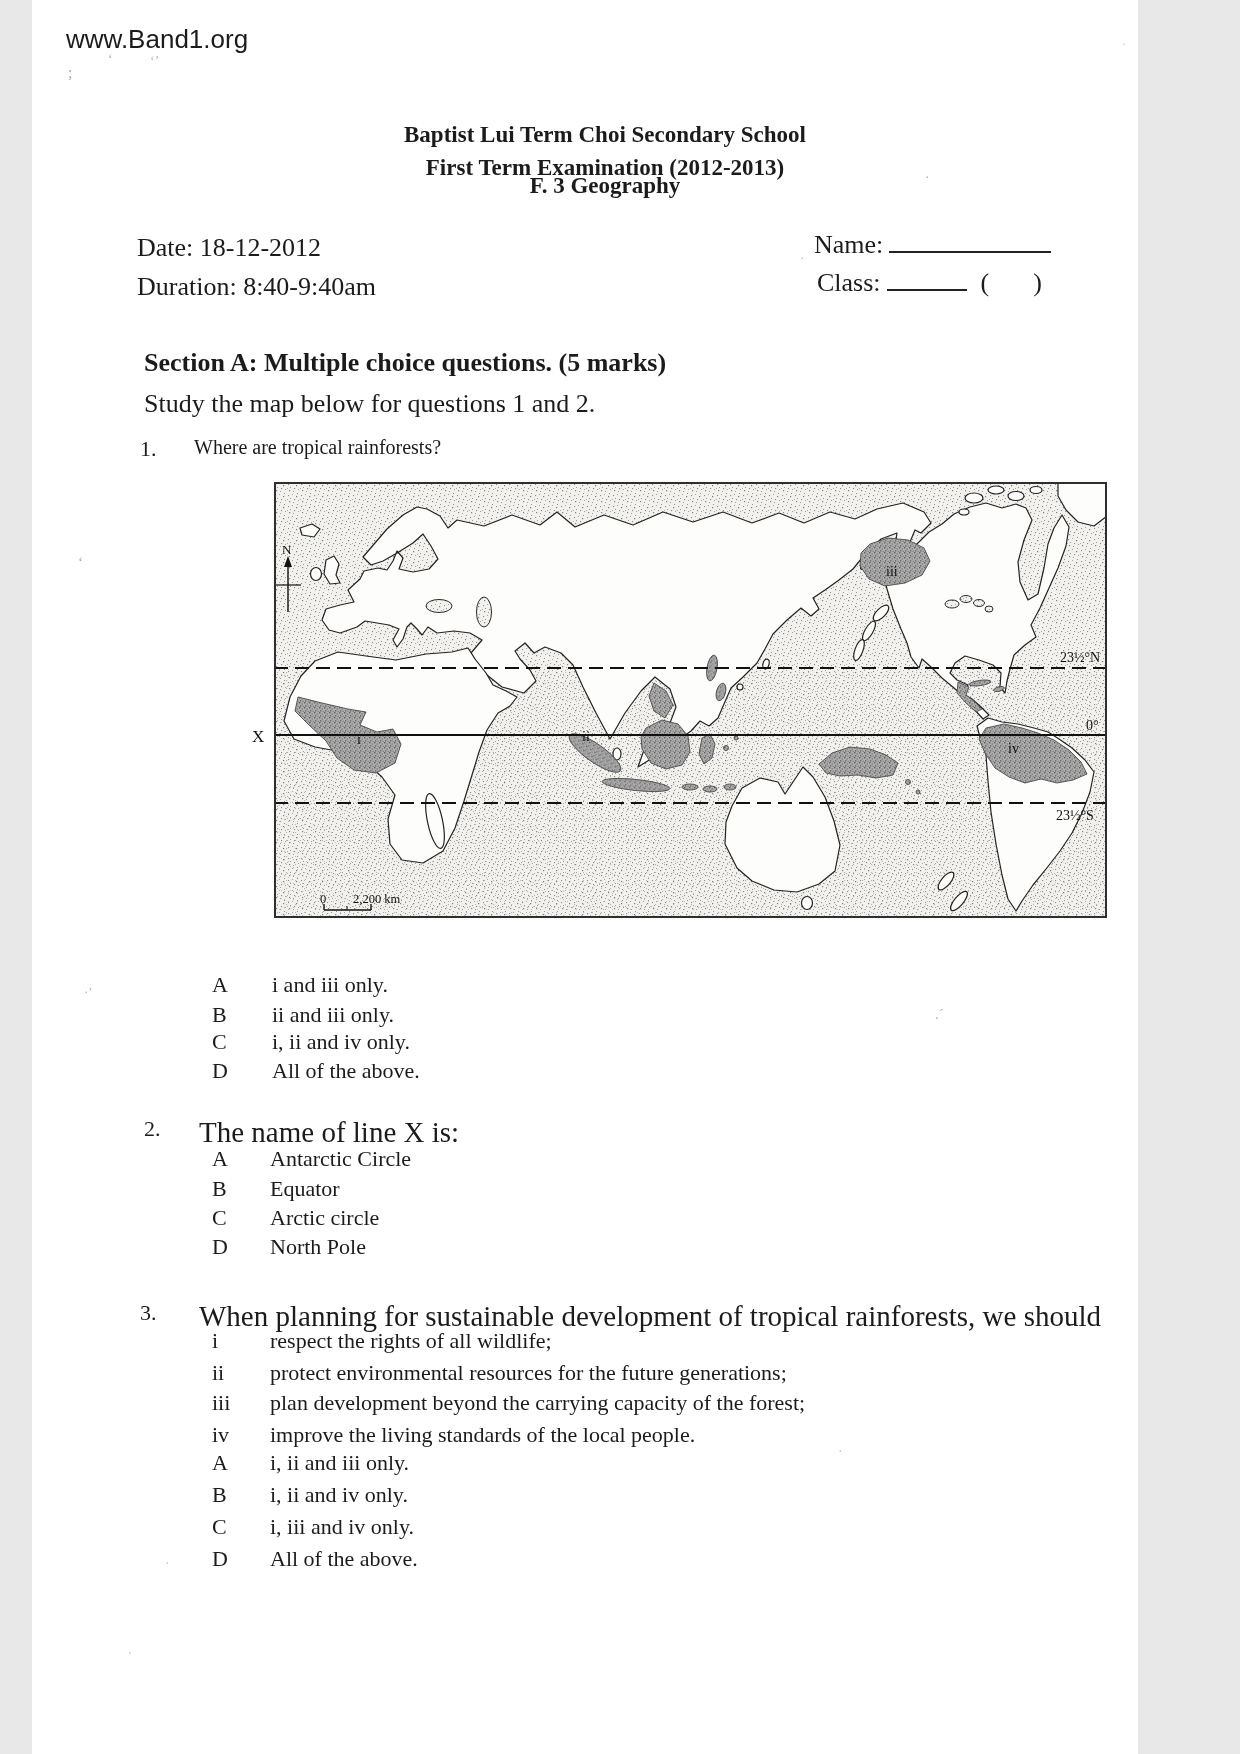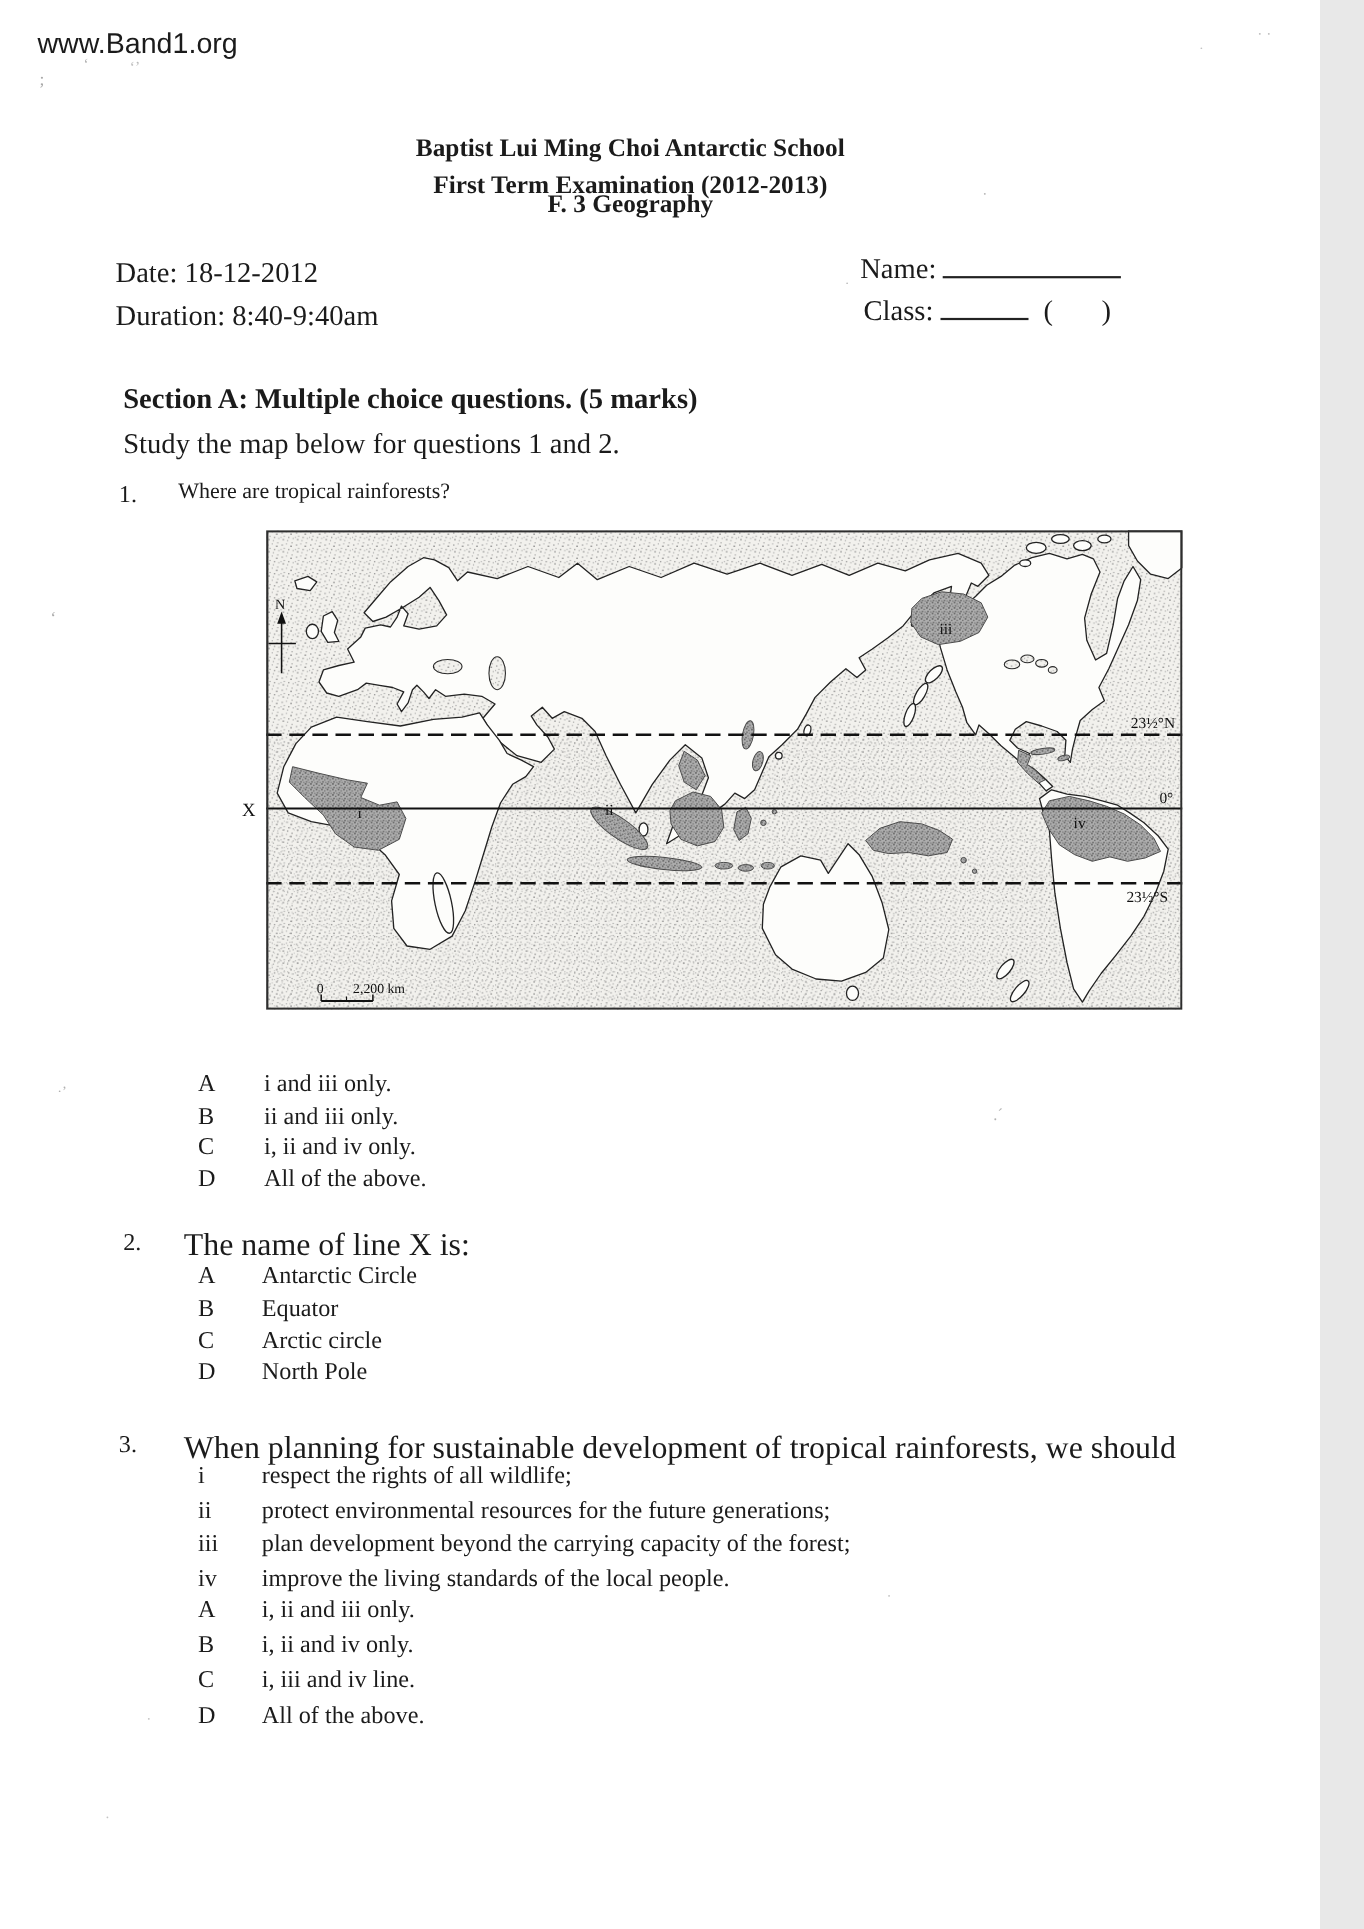--- a/index.html
+++ b/index.html
@@ -1,17 +1,17 @@
 <!DOCTYPE html>
 <html><head>
 <meta charset="utf-8">
 <style>
   html,body{margin:0;padding:0;background:#e8e8e8;}
-  .page{position:relative;width:1200px;height:1754px;background:#ffffff;overflow:hidden;
-        font-family:"Liberation Serif",serif;color:#1b1b1b;}
+  .page{position:relative;width:1106px;height:1754px;background:#ffffff;overflow:hidden;
+        font-family:"Liberation Serif",serif;color:#1b1b1b;margin-left:32px;}
   .abs{position:absolute;white-space:nowrap;}
   .sans{font-family:"Liberation Sans",sans-serif;}
   .bold{font-weight:bold;}
   .center{width:1146px;left:0;text-align:center;}
   .t23{font-size:23px;}
   .t22{font-size:26px;}
   .blank{display:inline-block;border-bottom:2px solid #222;height:20px;vertical-align:baseline;}
   .optletter{position:absolute;left:180px;font-size:22px;}
   .opttext{position:absolute;left:240px;font-size:22px;}
   .opttext2{position:absolute;left:238px;font-size:22px;}
@@ -21,21 +21,21 @@
   .artifact{position:absolute;color:#555;font-family:"Liberation Serif",serif;}
   svg text{font-family:"Liberation Serif",serif;fill:#111;}
 </style>
 </head>
 <body>
 
 <div class="page">
 
   <div class="abs sans" style="left:34px;top:24px;font-size:26px;">www.Band1.org</div>
 
-  <div class="abs center t23 bold" style="top:122px;">Baptist Lui Ming Choi Antarctic School</div>
+  <div class="abs center t23 bold" style="top:122px;">Baptist Lui Term Choi Secondary School</div>
   <div class="abs center t23 bold" style="top:155px;">First Term Examination (2012-2013)</div>
   <div class="abs center t23 bold" style="top:173px;">F. 3 Geography</div>
 
   <div class="abs t22" style="left:105px;top:233px;">Date: 18-12-2012</div>
   <div class="abs t22" style="left:105px;top:272px;">Duration: 8:40-9:40am</div>
 
   <div class="abs t22" style="left:782px;top:230px;">
     <span>Name:</span><span class="blank" style="width:162px;margin-left:6px;"></span>
   </div>
   <div class="abs t22" style="left:785px;top:268px;">
@@ -219,21 +219,21 @@
     <span class="opttext2" style="top:1390px;">plan development beyond the carrying capacity of the forest;</span>
     <span class="optletter" style="top:1422px;">iv</span>
     <span class="opttext2" style="top:1422px;">improve the living standards of the local people.</span>
   </div>
   <div>
     <span class="optletter" style="top:1450px;">A</span>
     <span class="opttext2" style="top:1450px;">i, ii and iii only.</span>
     <span class="optletter" style="top:1482px;">B</span>
     <span class="opttext2" style="top:1482px;">i, ii and iv only.</span>
     <span class="optletter" style="top:1514px;">C</span>
-    <span class="opttext2" style="top:1514px;">i, iii and iv line.</span>
+    <span class="opttext2" style="top:1514px;">i, iii and iv only.</span>
     <span class="optletter" style="top:1546px;">D</span>
     <span class="opttext2" style="top:1546px;">All of the above.</span>
   </div>
 
   <div class="artifact" style="left:36px;top:64px;font-size:16px;opacity:.5;">;</div>
   <div class="artifact" style="left:76px;top:52px;font-size:14px;opacity:.45;">‘</div>
   <div class="artifact" style="left:118px;top:54px;font-size:14px;opacity:.4;">‘’</div>
   <div class="artifact" style="left:46px;top:554px;font-size:15px;opacity:.5;">‘</div>
   <div class="artifact" style="left:52px;top:984px;font-size:13px;opacity:.45;">·’</div>
   <div class="artifact" style="left:903px;top:1006px;font-size:15px;opacity:.45;">.´</div>

